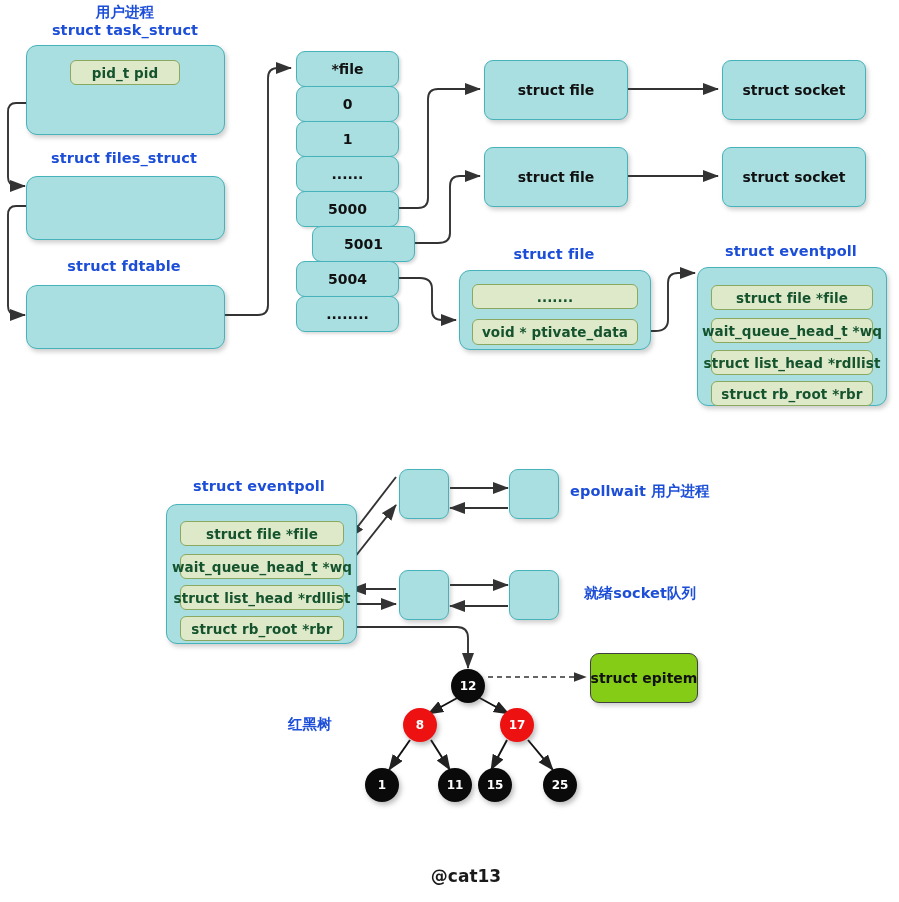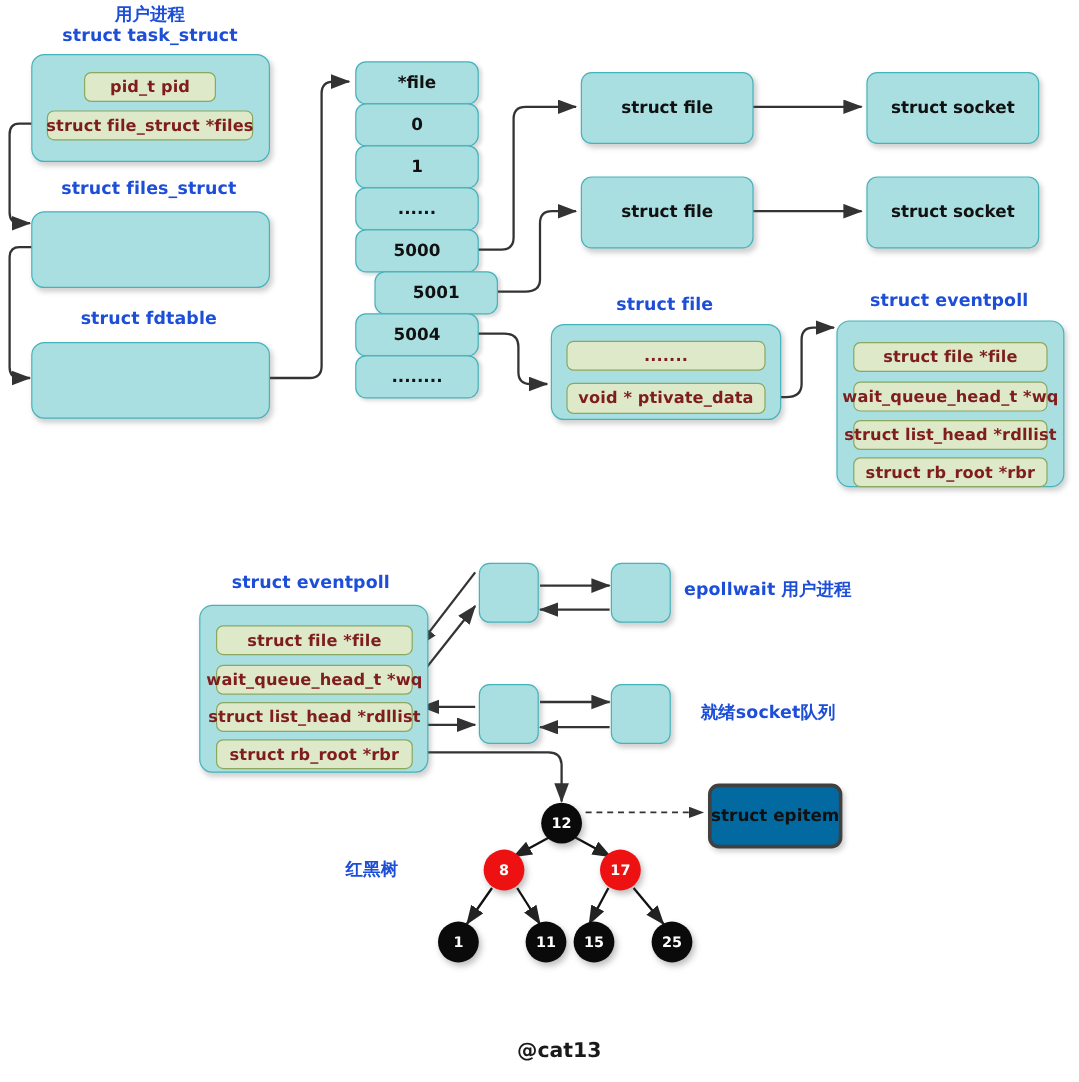--- a/index.html
+++ b/index.html
@@ -16,38 +16,38 @@
 
   
   .struct{
     position:absolute;background:#a9dfe1;border:1px solid #46b3bb;border-radius:11px;
     box-shadow:2px 3px 4px rgba(90,90,90,.28);
   }
   
   .field{
     position:absolute;background:#dde9c9;border:1px solid #8aa85f;border-radius:6px;
     display:flex;align-items:center;justify-content:center;
-    font-size:13.5px;font-weight:600;color:#7f1d1d;white-space:nowrap;letter-spacing:.1px;
+    font-size:13.5px;font-weight:600;color:#14532d;white-space:nowrap;letter-spacing:.1px;
   }
   
   .fdcell{
     position:absolute;background:#a9dfe1;border:1px solid #46b3bb;border-radius:9px;
     display:flex;align-items:center;justify-content:center;
     font-size:14px;font-weight:600;color:#111;
     box-shadow:2px 2px 3px rgba(90,90,90,.22);
   }
   
   .cbox{
     position:absolute;background:#a9dfe1;border:1px solid #46b3bb;border-radius:9px;
     display:flex;align-items:center;justify-content:center;
     font-size:14px;font-weight:600;color:#111;white-space:nowrap;
     box-shadow:2px 3px 4px rgba(90,90,90,.28);
   }
   .obox{
-    position:absolute;background:#0369a1;border:3px solid #404040;border-radius:9px;
+    position:absolute;background:#84cc16;border:1px solid #404040;border-radius:9px;
     display:flex;align-items:center;justify-content:center;
     font-size:14px;font-weight:600;color:#111;white-space:nowrap;
     box-shadow:2px 3px 4px rgba(90,90,90,.28);
   }
   
   .node{
     position:absolute;border-radius:50%;display:flex;align-items:center;justify-content:center;
     font-size:12px;font-weight:700;color:#fff;
     box-shadow:2px 3px 5px rgba(80,80,80,.38);
   }
@@ -127,21 +127,20 @@
     <g fill="none" stroke="#333" stroke-width="1.5" stroke-dasharray="5,4" marker-end="url(#ah)">
       <path d="M488,677 L586,677"></path>
     </g>
   </svg>
 
   <div class="lbl center" style="left:125px;top:3px;">用户进程</div>
   <div class="lbl center" style="left:125px;top:22px;">struct task_struct</div>
 
   <div class="struct" style="left:26px;top:45px;width:197px;height:88px;"></div>
   <div class="field" style="left:70px;top:60px;width:108px;height:23px;">pid_t pid</div>
-  <div class="field" style="left:39px;top:92px;width:170px;height:23px;">struct file_struct *files</div>
 
   <div class="lbl center" style="left:124px;top:150px;">struct files_struct</div>
   <div class="struct" style="left:26px;top:176px;width:197px;height:62px;"></div>
 
   <div class="lbl center" style="left:124px;top:258px;">struct fdtable</div>
   <div class="struct" style="left:26px;top:285px;width:197px;height:62px;"></div>
 
   <div class="fdcell" style="left:296px;top:51px;width:101px;height:34px;">*file</div>
   <div class="fdcell" style="left:296px;top:86px;width:101px;height:34px;">0</div>
   <div class="fdcell" style="left:296px;top:121px;width:101px;height:34px;">1</div>

